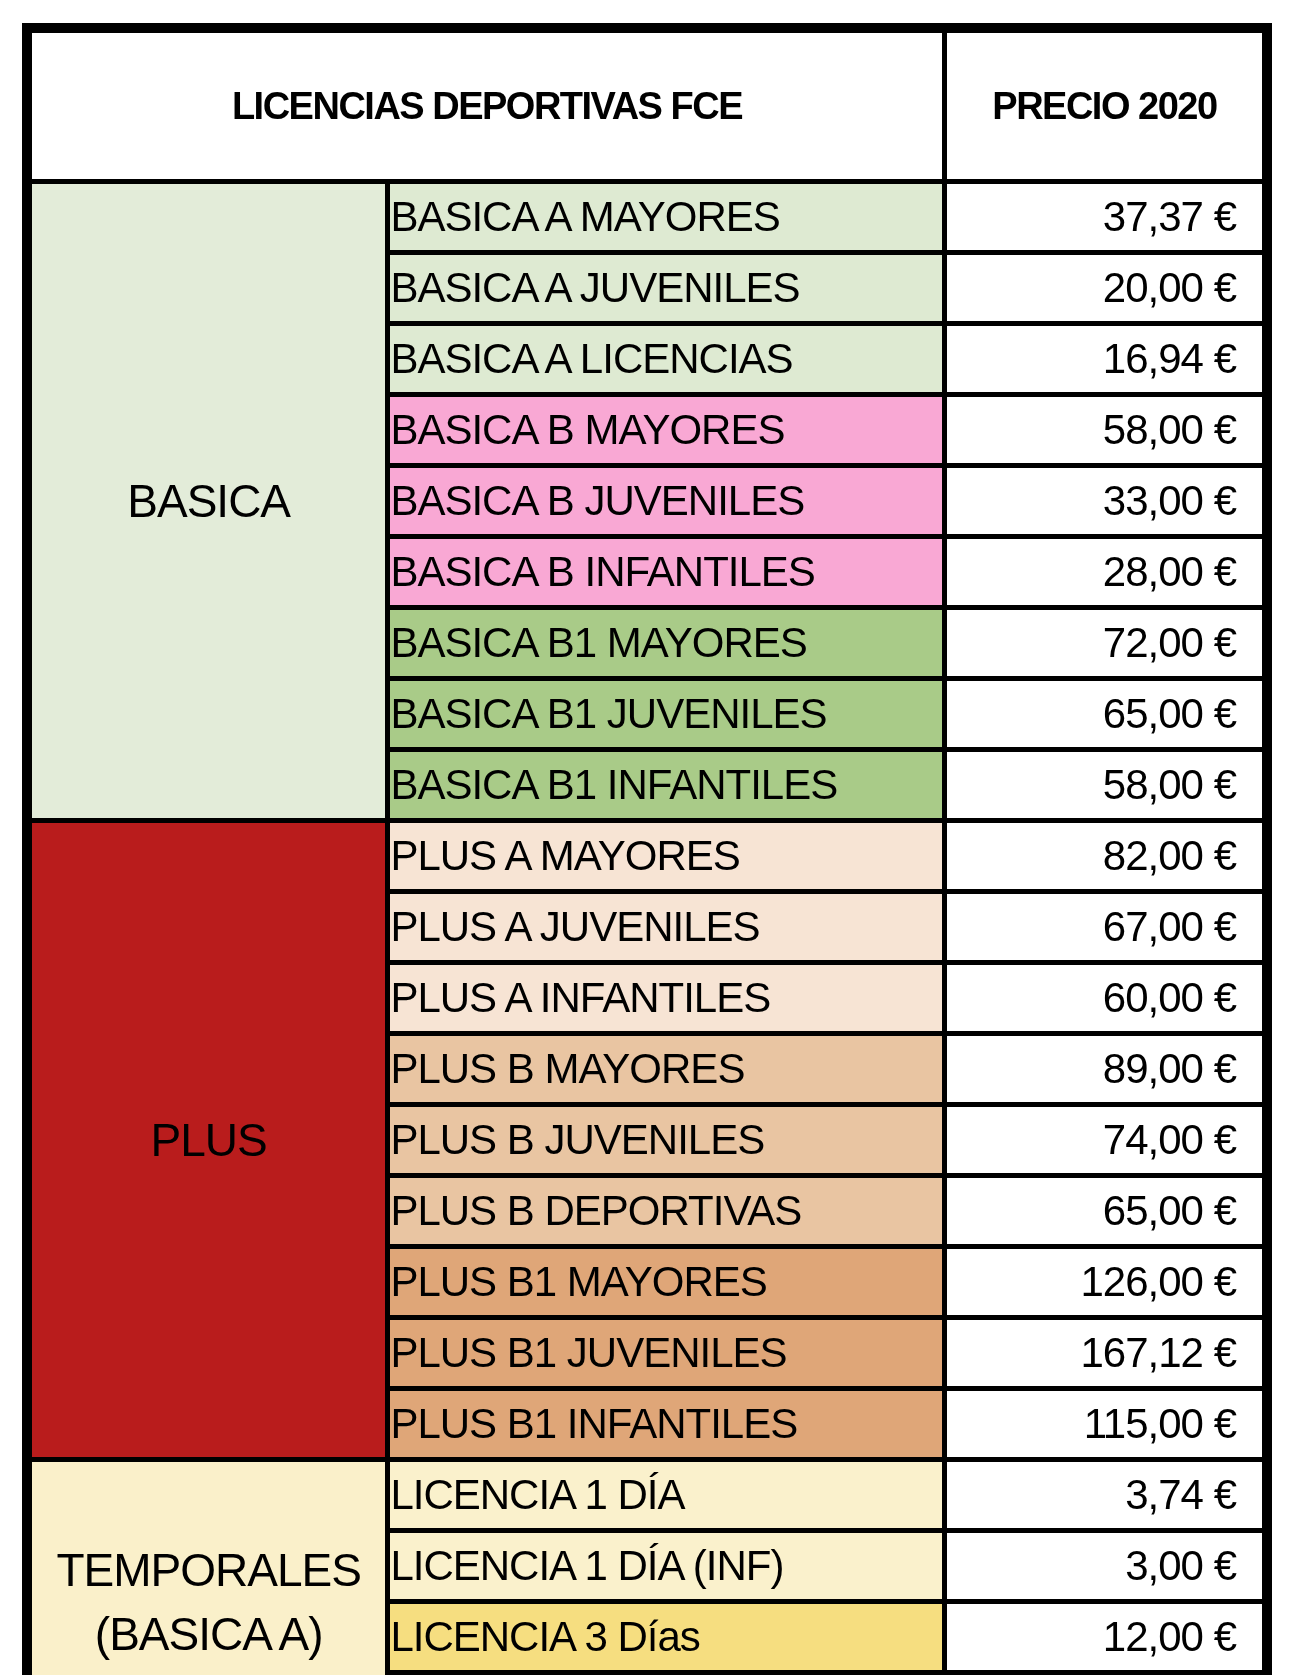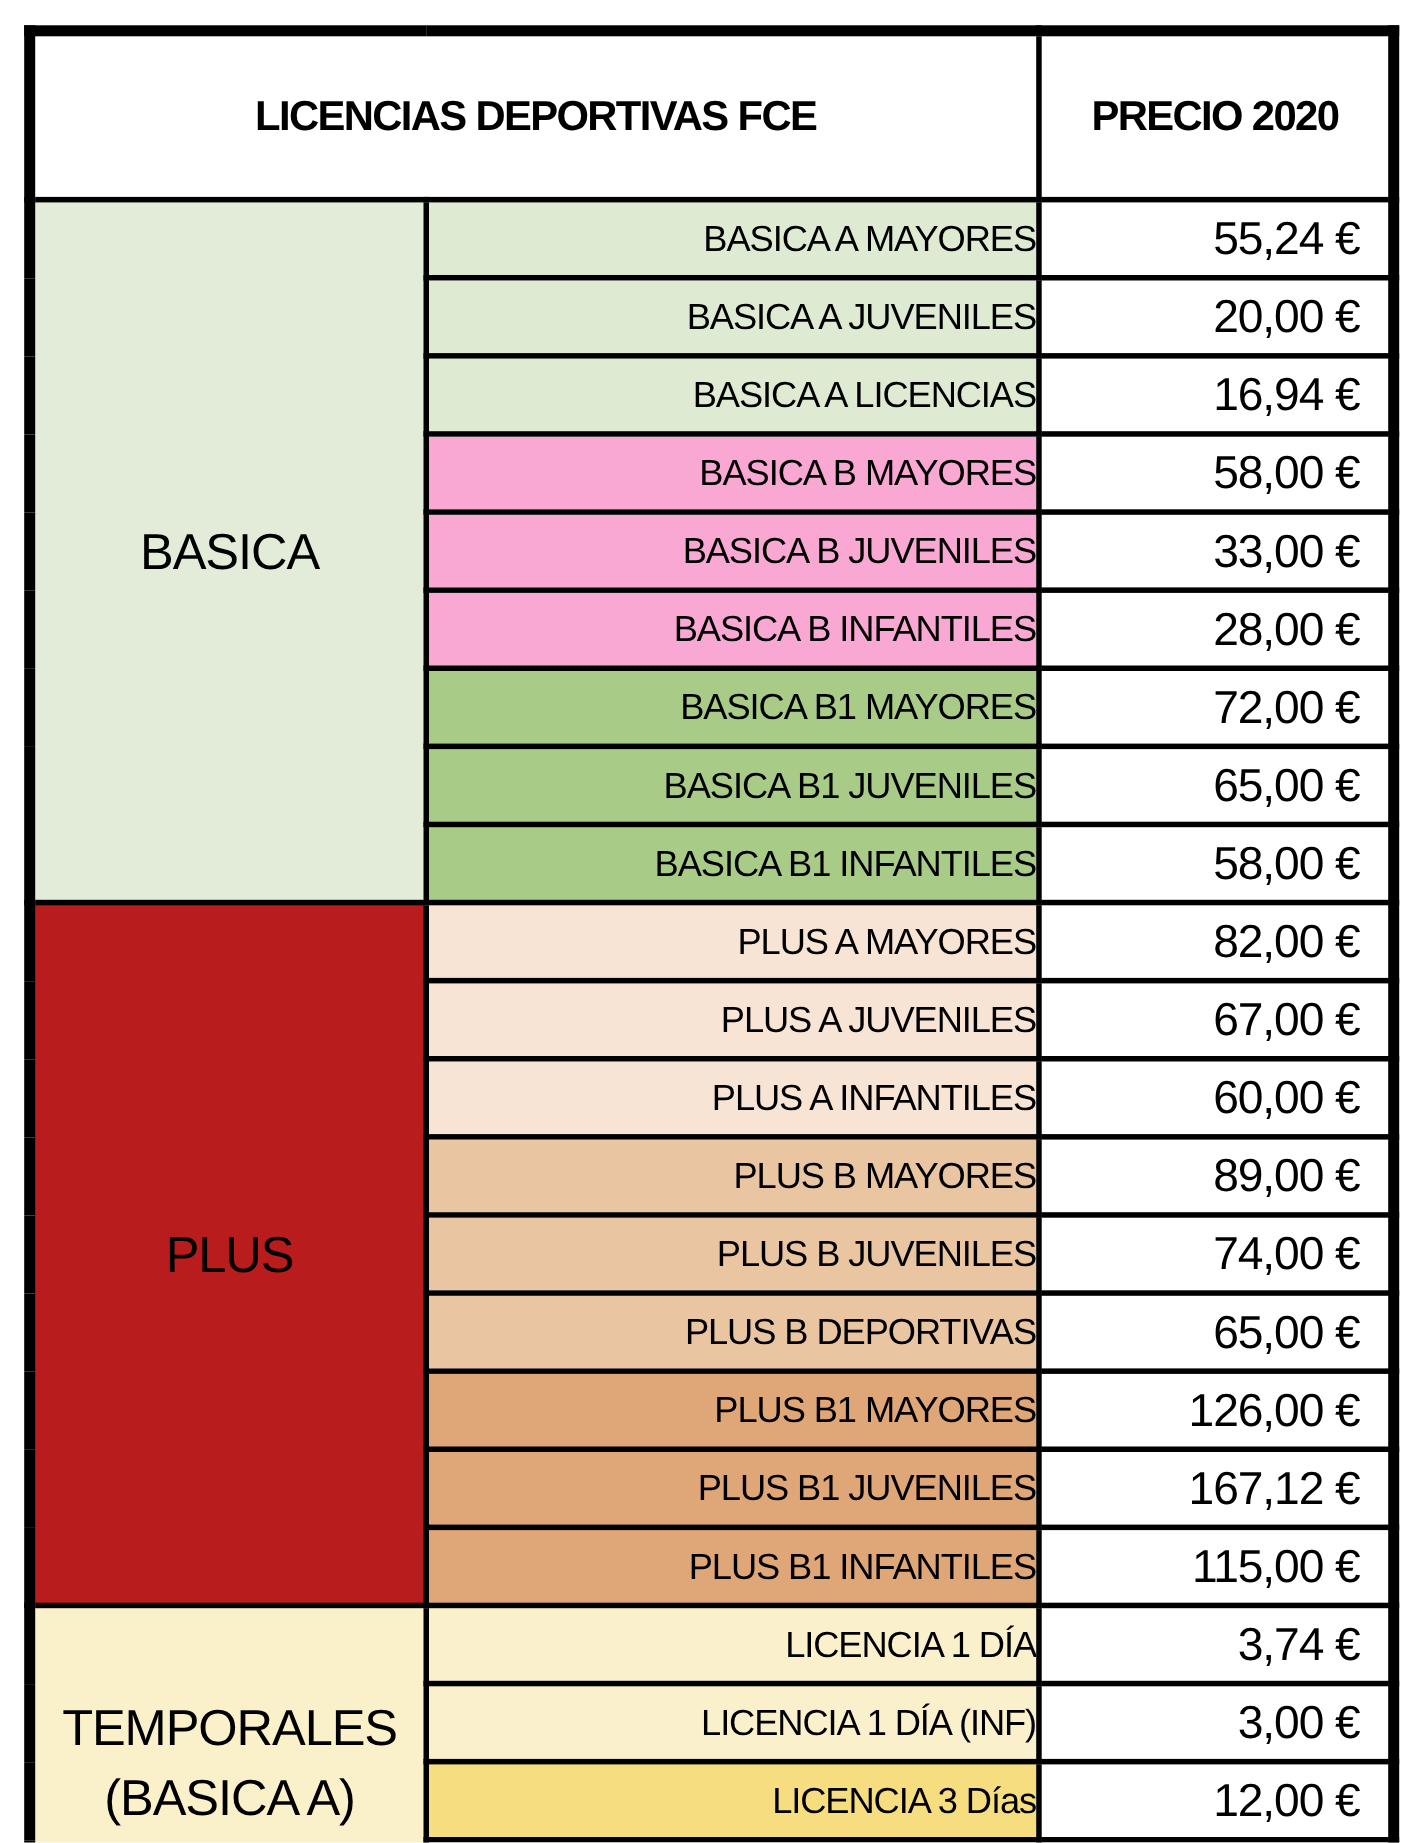--- a/index.html
+++ b/index.html
@@ -45,22 +45,22 @@
   tr.data-row td { height: 66px; }
 
   td.group-cell {
     font-size: 46px;
     font-weight: normal;
     text-align: center;
     vertical-align: middle;
     line-height: 64px;
   }
   td.sub-cell {
-    font-size: 33px;
-    text-align: right;
+    font-size: 42px;
+    text-align: left;
     vertical-align: middle;
   }
   td.price-cell {
     font-size: 42px;
     text-align: right;
     vertical-align: middle;
     padding-right: 26px;
     background: #ffffff;
   }
 
@@ -93,21 +93,21 @@
 
     <tbody>
         <tr class="header-row">
       <td class="hdr" colspan="2">LICENCIAS DEPORTIVAS FCE</td>
       <td class="hdr">PRECIO 2020</td>
     </tr>
 
     <tr class="data-row">
       <td class="group-cell bg-basica-group" rowspan="9">BASICA</td>
       <td class="sub-cell s-ga">BASICA A MAYORES</td>
-      <td class="price-cell">55,24 €</td>
+      <td class="price-cell">37,37 €</td>
     </tr>
     <tr class="data-row">
       <td class="sub-cell s-ga">BASICA A JUVENILES</td>
       <td class="price-cell">20,00 €</td>
     </tr>
     <tr class="data-row">
       <td class="sub-cell s-ga">BASICA A LICENCIAS</td>
       <td class="price-cell">16,94 €</td>
     </tr>
     <tr class="data-row">

